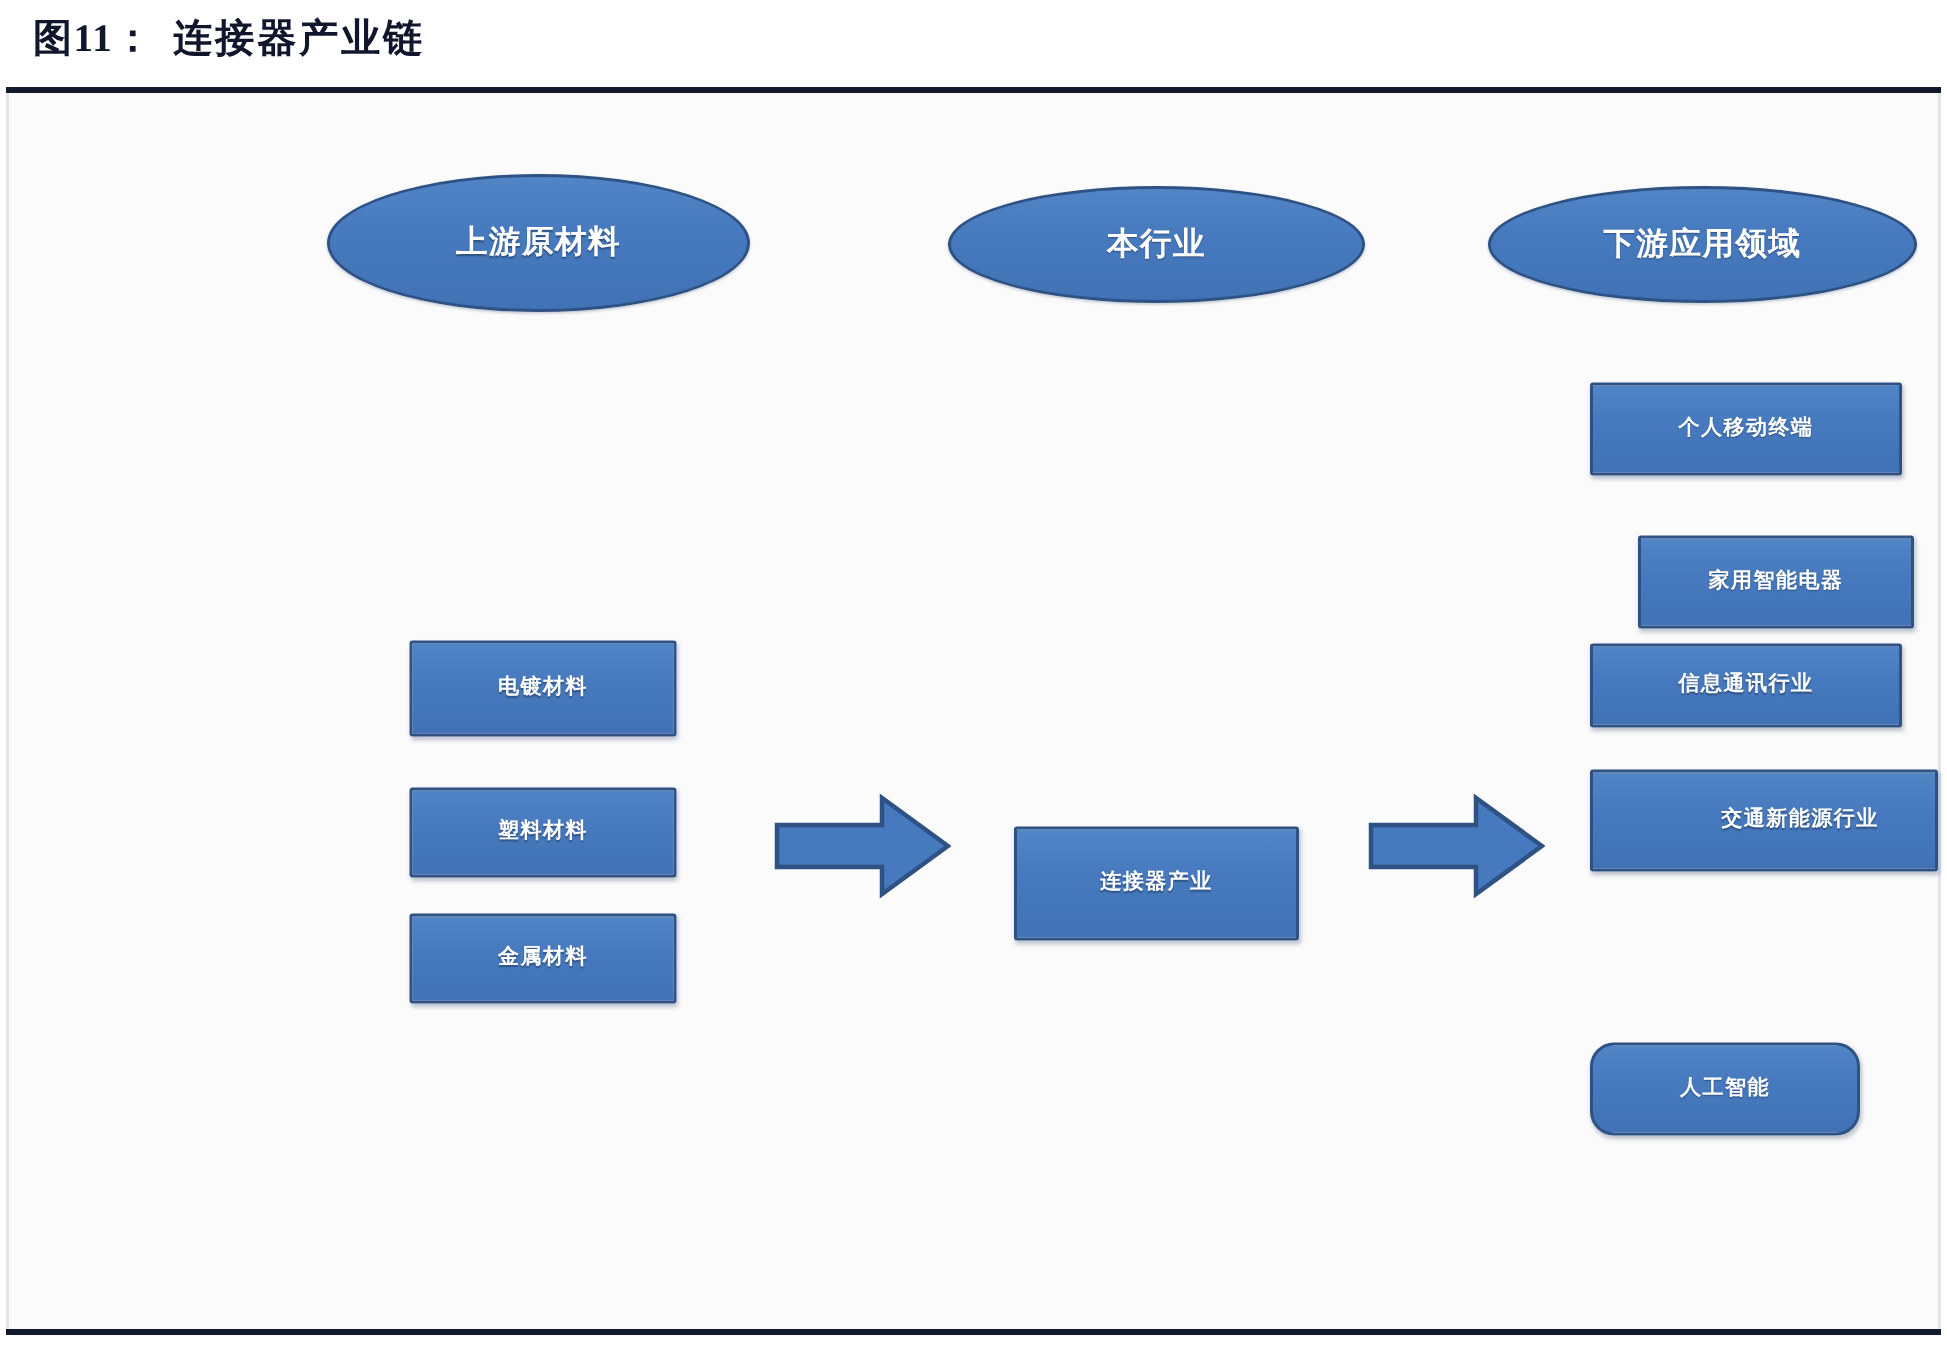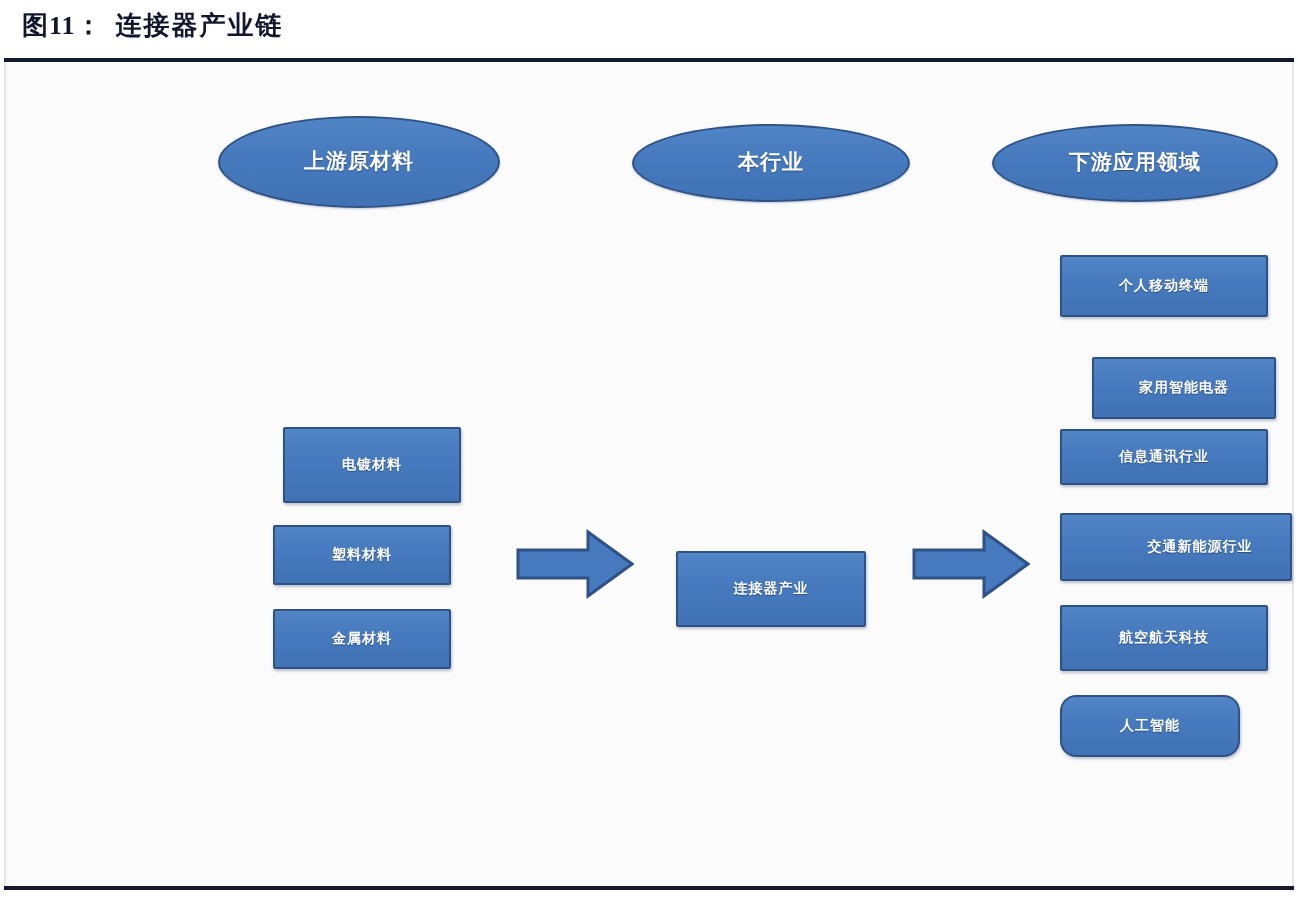--- a/index.html
+++ b/index.html
@@ -137,21 +137,21 @@
     </div>
 
     <div class="ellipse" style="left:626px; top:62px; width:278px; height:78px;">
       <span>本行业</span>
     </div>
 
     <div class="ellipse" style="left:986px; top:62px; width:286px; height:78px;">
       <span>下游应用领域</span>
     </div>
 
-    <div class="box" style="left:277px; top:365px; width:178px; height:76px;">
+    <div class="box" style="left:267px; top:365px; width:178px; height:64px;">
       <span>电镀材料</span>
     </div>
 
     <div class="box" style="left:267px; top:463px; width:178px; height:60px;">
       <span>塑料材料</span>
     </div>
 
     <div class="box" style="left:267px; top:547px; width:178px; height:60px;">
       <span>金属材料</span>
     </div>
@@ -181,23 +181,20 @@
     </div>
 
     <div class="box" style="left:1054px; top:367px; width:208px; height:56px;">
       <span>信息通讯行业</span>
     </div>
 
     <div class="box" style="left:1054px; top:451px; width:232px; height:68px;padding-left:48px;">
       <span>交通新能源行业</span>
     </div>
 
-    <div class="box" style="left:1054px; top:543px; width:208px; height:66px;">
-      <span>航空航天科技</span>
-    </div>
 
     <div class="box" style="left:1054px; top:633px; width:180px; height:62px;border-radius:16px;">
       <span>人工智能</span>
     </div>
 
 
   </div>
 </div>
 
 </body></html>

